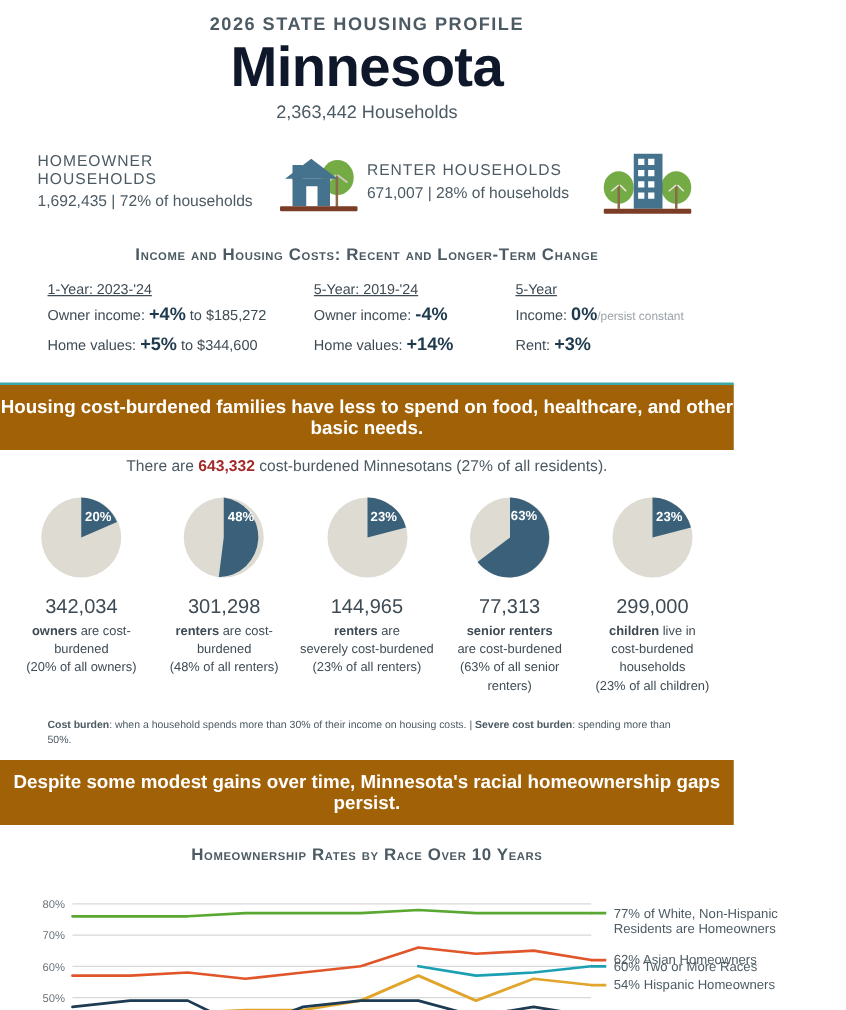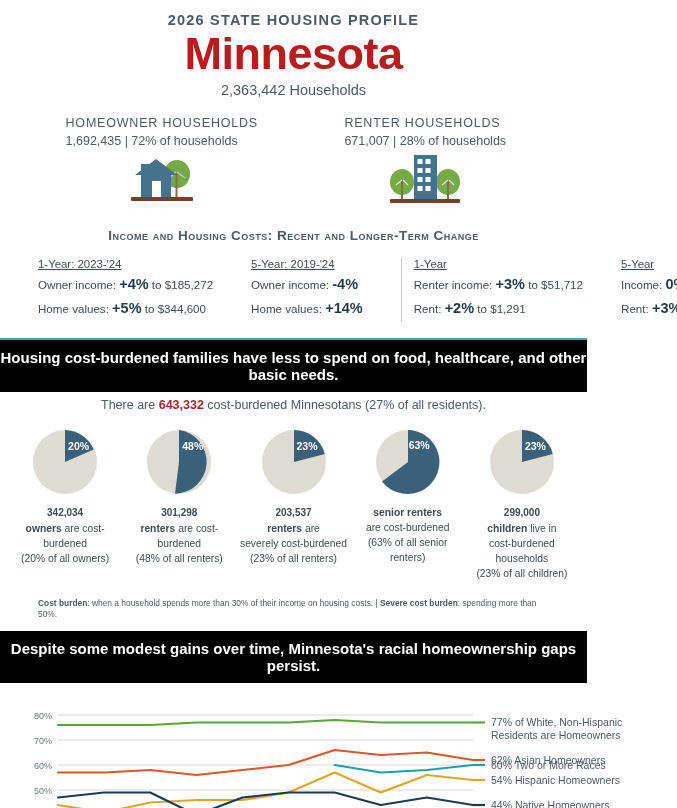--- a/index.html
+++ b/index.html
@@ -19,40 +19,40 @@
     font-size: 14.5px;
     letter-spacing: 1.2px;
     font-weight: bold;
     color: #4c5a63;
     padding-top: 12px;
   }
   .state-name {
     text-align: center;
     font-size: 45px;
     font-weight: bold;
-    color: #b91c1c;
+    color: #0f172a;
     line-height: 1.05;
     margin-top: 2px;
     letter-spacing: -0.5px;
   }
   .households {
     text-align: center;
     font-size: 14.5px;
     color: #4c5a63;
     margin-top: 5px;
   }
 
   
   .tenure-row {
     display: flex;
     align-items: center;
     margin-top: 18px;
     padding: 0 30px;
   }
-  .tenure-block { display: flex; align-items: center; width: 50%; flex-direction: column; }
+  .tenure-block { display: flex; align-items: center; width: 50%; }
   .tenure-text { flex: 1; }
   .tenure-title {
     font-size: 12.5px;
     letter-spacing: 0.8px;
     color: #4c5a63;
     font-weight: normal;
   }
   .tenure-sub { font-size: 12.5px; color: #4c5a63; margin-top: 4px; }
   .tenure-icon { width: 78px; height: 58px; flex: none; }
 
@@ -83,21 +83,21 @@
     color: #3f4b54;
   }
   .income-line { margin-bottom: 4px; line-height: 1.35; white-space: nowrap; }
   .big { font-size: 14.5px; font-weight: bold; color: #1f3a4d; }
   .muted-note { font-size: 9.5px; color: #9aa3a9; }
 
   .rule { height: 2px; background: #3ba9a6; margin: 16px 0 0 0; }
 
   
   .banner {
-    background: #000000;
+    background: #a16207;
     color: #ffffff;
     text-align: center;
     font-size: 15px;
     font-weight: bold;
     padding: 9px 0;
   }
 
   
   .cb-title {
     text-align: center;
@@ -120,21 +120,21 @@
   .pie-wrap { position: relative; width: 68px; height: 68px; margin: 0 auto; }
   .pie-label {
     position: absolute;
     color: #ffffff;
     font-size: 10.5px;
     font-weight: bold;
     top: 12px; right: 10px;
   }
   .pie-cell.wide .pie-label { top: 11px; right: 12px; }
   .pie-caption { margin-top: 10px; font-size: 10.3px; color: #3f4b54; line-height: 1.45; }
-  .pie-caption .hl { font-weight: bold; font-size: 10px; display: block; margin-bottom: 1px; }
+  .pie-caption .hl { font-weight: normal; font-size: 16px; display: block; margin-bottom: 1px; }
   .pie-caption .kw { font-weight: bold; }
 
   .footnote {
     font-size: 8.4px;
     color: #4c5a63;
     padding: 0 38px;
     margin-top: 16px;
     line-height: 1.4;
   }
   .footnote b { font-weight: bold; }
@@ -221,29 +221,20 @@
     </div>
     <div class="income-col">
       <div class="income-head">5-Year: 2019-'24</div>
       <div class="income-line">
         <span>Owner income: </span><span class="big">-4%</span><span></span>
       </div>
       <div class="income-line">
         <span>Home values: </span><span class="big">+14%</span><span></span>
       </div>
     </div>
-    <div class="income-col divided">
-      <div class="income-head">1-Year</div>
-      <div class="income-line">
-        <span>Renter income: </span><span class="big">+3%</span><span> to $51,712</span>
-      </div>
-      <div class="income-line">
-        <span>Rent: </span><span class="big">+2%</span><span> to $1,291</span>
-      </div>
-    </div>
     <div class="income-col">
       <div class="income-head">5-Year</div>
       <div class="income-line">
         <span>Income: </span><span class="big">0%</span><span class="muted-note">/persist constant</span>
       </div>
       <div class="income-line">
         <span>Rent: </span><span class="big">+3%</span><span></span>
       </div>
     </div>
   </div>
@@ -290,36 +281,37 @@
 
     <div class="pie-cell">
       <div class="pie-wrap">
         <svg viewBox="0 0 68 68" width="68" height="68">
           <circle cx="34" cy="34" r="32" fill="#dedbd2"></circle>
           <path d="M34 34 L34 2 A32 32 0 0 1 64.8 25.9 Z" fill="#3a6179"></path>
         </svg>
         <span class="pie-label">23%</span>
       </div>
       <div class="pie-caption">
-        <span class="hl">203,537</span>
+        <span class="hl">144,965</span>
         <span class="kw">renters</span><span> are</span><br>
         <span>severely cost-burdened</span><br>
         <span>(23% of all renters)</span>
       </div>
     </div>
 
     <div class="pie-cell wide">
       <div class="pie-wrap">
         <svg viewBox="0 0 68 68" width="68" height="68">
           <circle cx="34" cy="34" r="32" fill="#dedbd2"></circle>
           <path d="M34 34 L34 2 A32 32 0 1 1 8.0 53.6 Z" fill="#3a6179"></path>
         </svg>
         <span class="pie-label">63%</span>
       </div>
       <div class="pie-caption">
+        <span class="hl">77,313</span>
         <span class="kw">senior renters</span><br>
         <span>are cost-burdened</span><br>
         <span>(63% of all senior renters)</span>
       </div>
     </div>
 
     <div class="pie-cell">
       <div class="pie-wrap">
         <svg viewBox="0 0 68 68" width="68" height="68">
           <circle cx="34" cy="34" r="32" fill="#dedbd2"></circle>
@@ -336,20 +328,21 @@
     </div>
 
   </div>
 
   <div class="footnote">
     <b>Cost burden</b><span>: when a household spends more than 30% of their income on housing costs. | </span><b>Severe cost burden</b><span>: spending more than 50%.</span>
   </div>
 
   <div class="banner" style="margin-top:10px">Despite some modest gains over time, Minnesota's racial homeownership gaps persist.</div>
 
+  <div class="chart-title">Homeownership Rates by Race Over 10 Years</div>
   <div class="chart-area">
     <svg class="chart-svg" id="line-chart" width="677" height="205">
         <line x1="58" y1="178" x2="473" y2="178" stroke="#d8d8d8" stroke-width="1"></line>
         <text x="52" y="181.5" text-anchor="end" class="tick-text">20%</text>
         <line x1="58" y1="153" x2="473" y2="153" stroke="#d8d8d8" stroke-width="1"></line>
         <text x="52" y="156.5" text-anchor="end" class="tick-text">30%</text>
         <line x1="58" y1="128" x2="473" y2="128" stroke="#d8d8d8" stroke-width="1"></line>
         <text x="52" y="131.5" text-anchor="end" class="tick-text">40%</text>
         <line x1="58" y1="103" x2="473" y2="103" stroke="#d8d8d8" stroke-width="1"></line>
         <text x="52" y="106.5" text-anchor="end" class="tick-text">50%</text>

